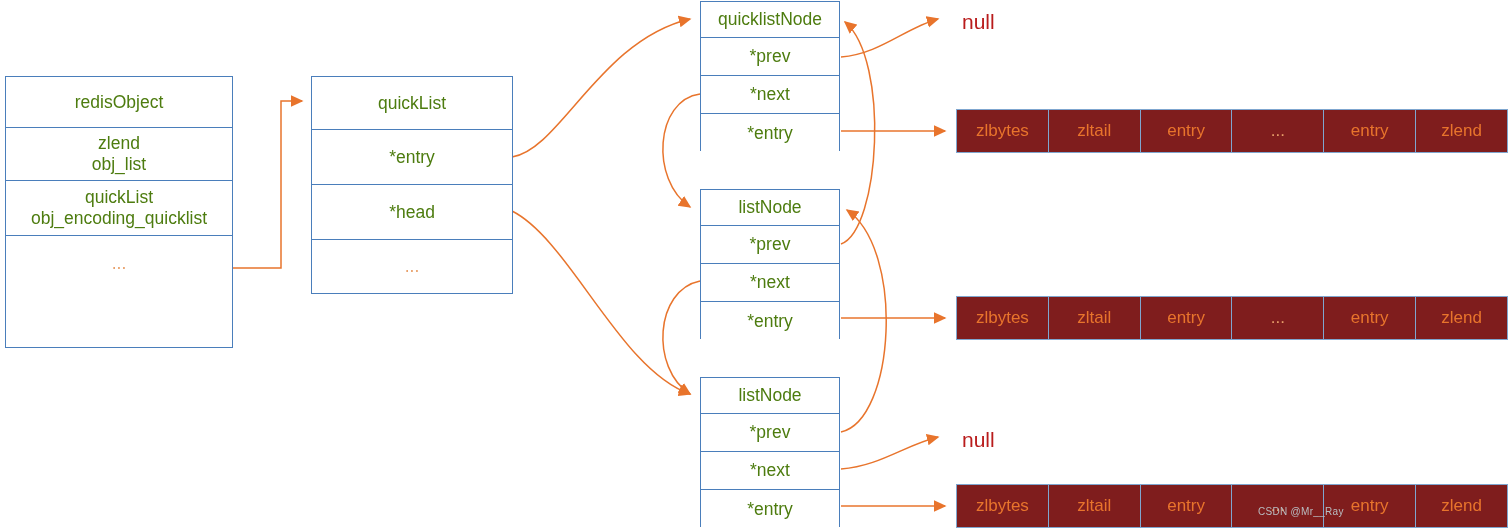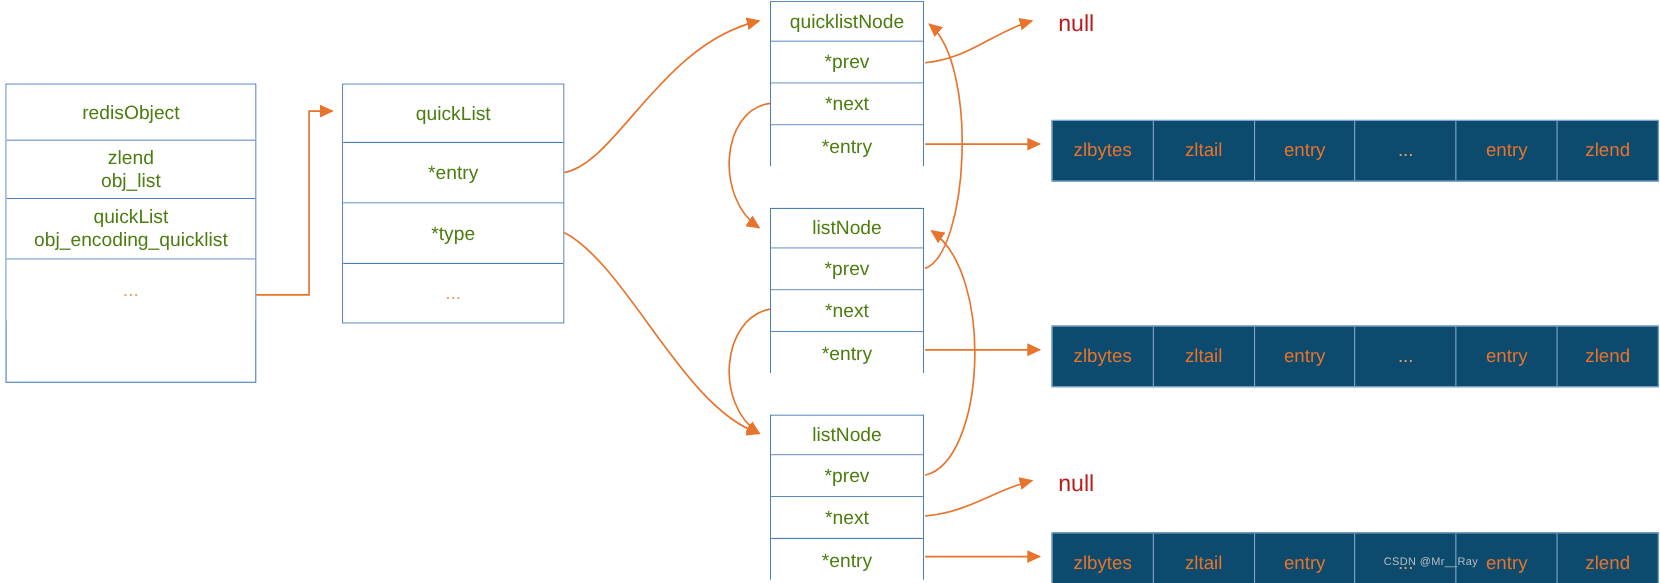--- a/index.html
+++ b/index.html
@@ -38,23 +38,23 @@
     text-align:center;
     line-height:1.18;
     white-space:pre-line;
     background:#ffffff;
   }
   .cell:last-child{border-bottom:none;}
   .ziplist{
     position:absolute;
     box-sizing:border-box;
     border:1.6px solid #7fa6cf;
-    background:#0c4a6e;
+    background:#7f1d1d;
     display:flex;
-    height:56px;
+    height:44px;
   }
   .zcell{
     box-sizing:border-box;
     border-right:1.6px solid #7fa6cf;
     color:#e8742c;
     font-size:17px;
     display:flex;
     align-items:center;
     justify-content:center;
     flex:1 1 0;
@@ -124,21 +124,21 @@
     <div class="cell" style="height:53px;">zlend
 obj_list</div>
     <div class="cell" style="height:55px;">quickList
 obj_encoding_quicklist</div>
     <div class="cell dots-row" style="height:55px;">...</div>
   </div>
 
   <div class="struct" style="left:311px; top:76px; width:202px; height:218px;">
     <div class="cell" style="height:53px;">quickList</div>
     <div class="cell" style="height:55px;">*entry</div>
-    <div class="cell" style="height:55px;">*type</div>
+    <div class="cell" style="height:55px;">*head</div>
     <div class="cell dots-row" style="height:53px;">...</div>
   </div>
 
   <div class="struct" style="left:700px; top:1px; width:140px; height:150px;">
     <div class="cell" style="height:36px;">quicklistNode</div>
     <div class="cell" style="height:38px;">*prev</div>
     <div class="cell" style="height:38px;">*next</div>
     <div class="cell" style="height:38px;">*entry</div>
   </div>
 

